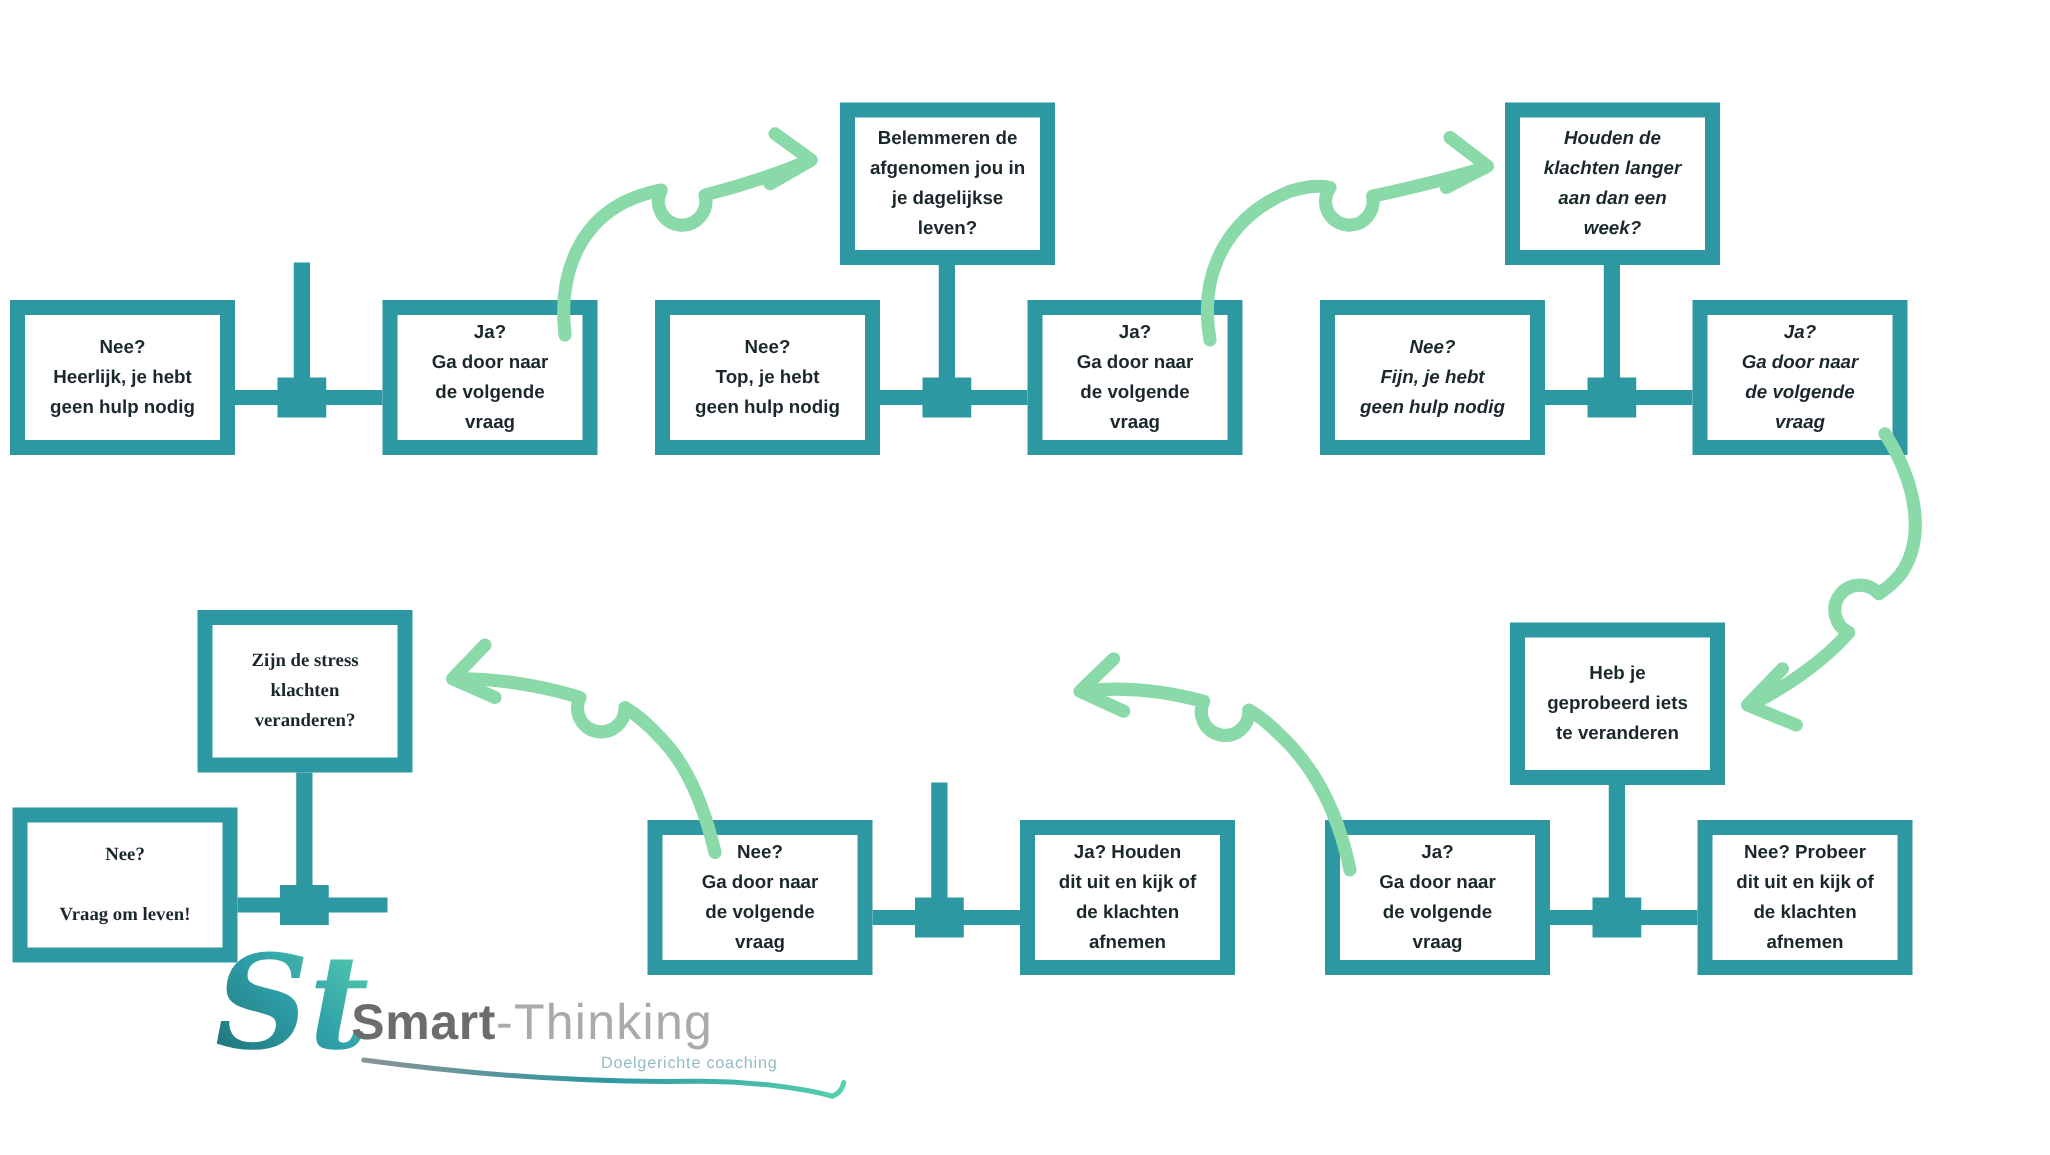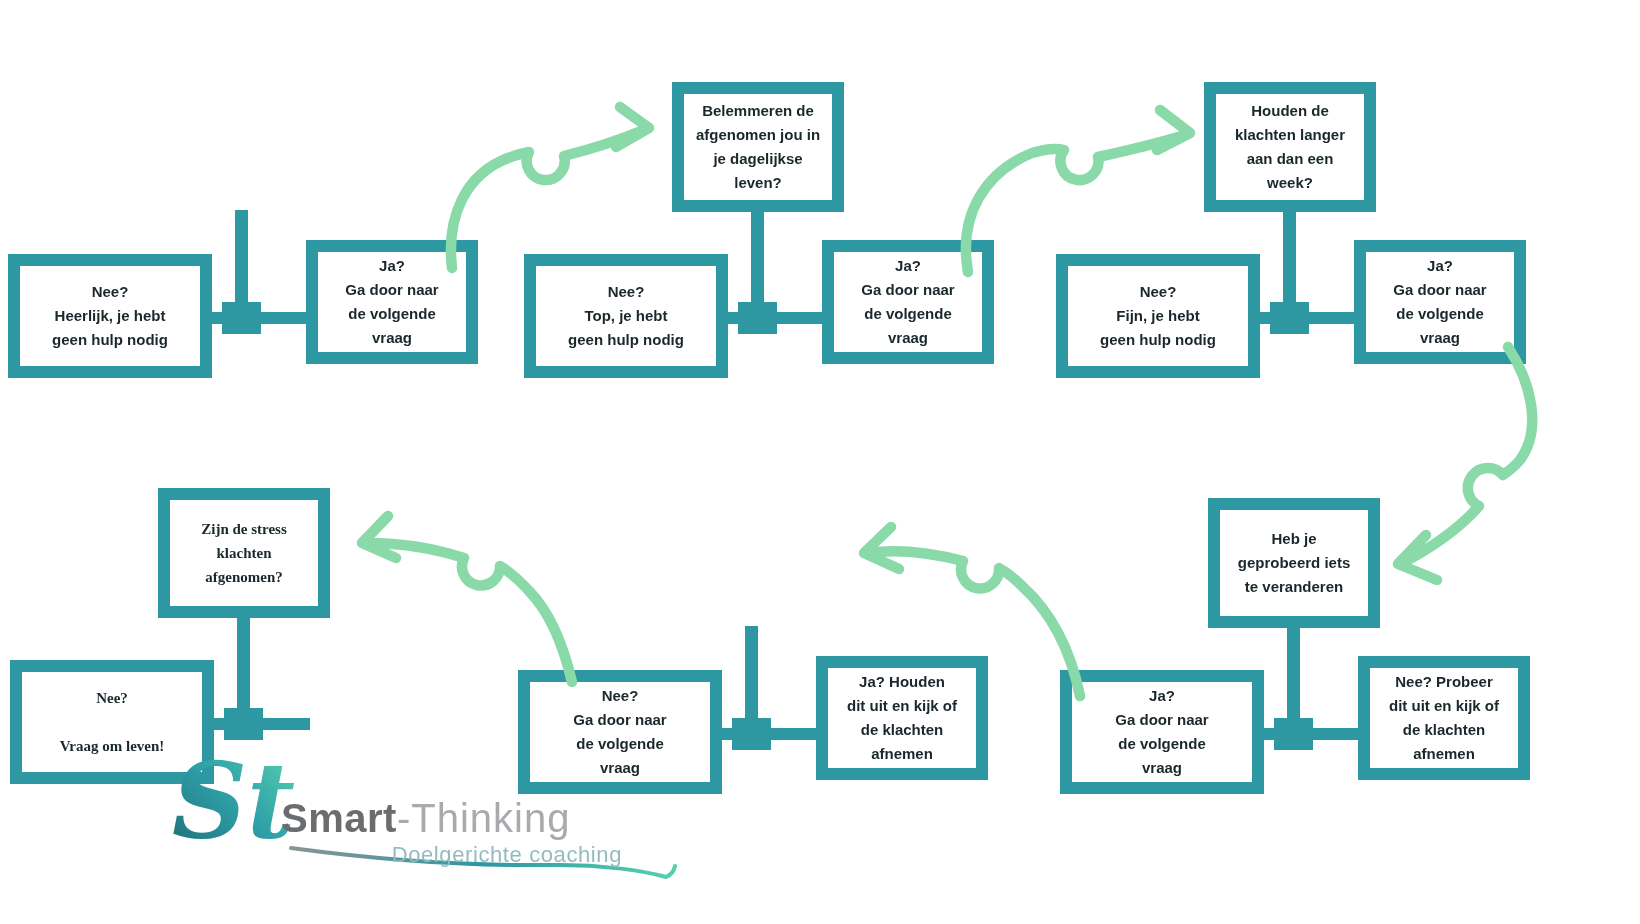--- a/index.html
+++ b/index.html
@@ -13,30 +13,30 @@
   }
   html,body{margin:0;padding:0;background:var(--bg);}
   #stage{
     position:relative;width:1640px;height:924px;background:var(--bg);
     overflow:hidden;font-family:"Liberation Sans",sans-serif;
   }
   
   .cluster{position:absolute;width:470px;height:284px;}
   .g0{left:8px;   top:82px;}
   .g1{left:524px; top:82px;}
-  .g2{left:1056px;top:82px;}
+  .g2{left:1056px;top:82px;font-style:italic;}
   .g3{left:1060px;top:498px;}
   .g4{left:518px; top:498px;}
   .g5{left:10px;  top:488px;font-family:Liberation Serif, serif;}
   .box{
     position:absolute;background:#fff;border:12px solid var(--teal);
     box-sizing:border-box;display:flex;align-items:center;justify-content:center;
   }
   .top-box  {left:148px;top:0;     width:172px;height:130px;}
-  .left-box {left:0;    top:172px; width:204px;height:124px;}
+  .left-box {left:0;    top:158px; width:180px;height:124px;}
   .right-box{left:298px;top:158px; width:172px;height:124px;}
   .lines{
     text-align:center;font-weight:bold;font-size:15px;line-height:24px;
     color:var(--ink);width:100%;
   }
   .line{white-space:nowrap;}
   .connector{position:absolute;background:var(--teal);}
   .v-line{left:227px;top:128px;width:13px;height:114px;}
   .h-line{left:170px;top:230px;width:130px;height:12px;}
   .square{left:214px;top:220px;width:39px;height:32px;}
@@ -49,21 +49,21 @@
   .monogram{position:absolute;left:158px;top:726px;}
   .monogram text{
     font-family:"DejaVu Serif","Liberation Serif",serif;
     font-style:italic;font-weight:bold;font-size:104px;
   }
   .brand{position:absolute;left:281px;top:796px;font-size:40px;white-space:nowrap;}
   .brand .bold{font-weight:bold;color:var(--brand-dark);letter-spacing:0.5px;}
   .brand .thin{font-weight:normal;color:var(--brand-light);letter-spacing:1px;}
   .tagline{
     position:absolute;left:372px;top:842px;width:250px;text-align:right;
-    font-size:22px;letter-spacing:0.6px;color:var(--tagline);
+    font-size:13px;letter-spacing:0.6px;color:var(--tagline);
   }
 </style>
 </head>
 <body>
 
 <div id="stage">
 
   <div id="clusters">
   <div class="cluster g0">
     <div class="connector v-line"></div>
@@ -196,21 +196,21 @@
   </div>
 
   <div class="cluster g5">
     <div class="connector v-line"></div>
     <div class="connector h-line"></div>
     <div class="connector square"></div>
     <div class="box top-box">
       <div class="lines">
             <div class="line">Zijn de stress</div>
             <div class="line">klachten</div>
-            <div class="line">afgenomen?</div>
+            <div class="line">veranderen?</div>
           </div>
     </div>
     <div class="box left-box">
       <div class="lines">
             <div class="line">Nee?</div>
             <div class="line">&nbsp;</div>
             <div class="line">Vraag om leven!</div>
           </div>
     </div>
   </div>

